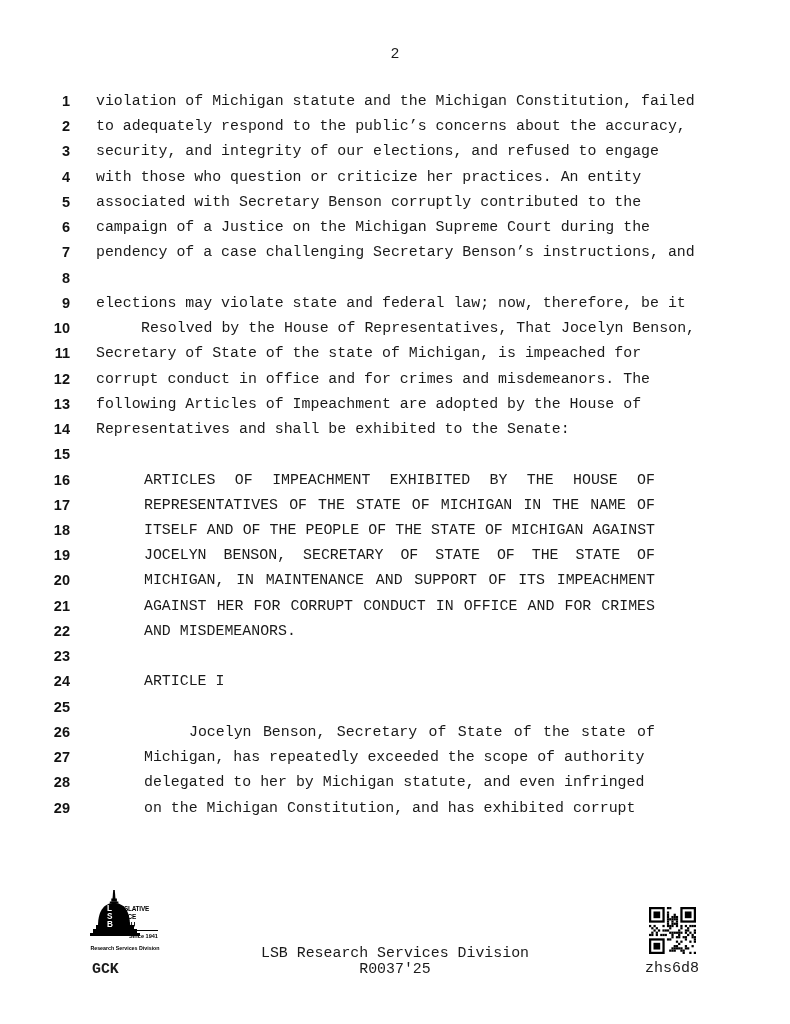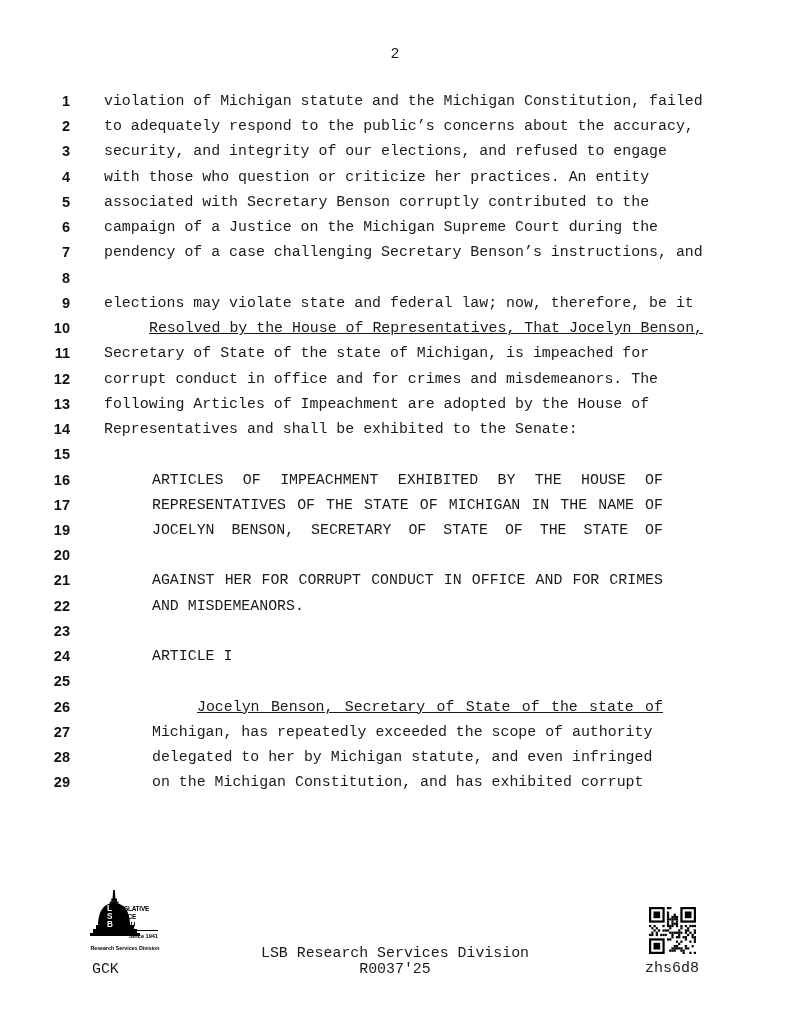--- a/index.html
+++ b/index.html
@@ -11,32 +11,32 @@
     position:absolute;top:46px;left:0;width:790px;text-align:center;
     font-size:14.9px;line-height:16px;
   }
   .lines{position:absolute;top:89px;left:0;width:790px;}
   .line{display:flex;height:25.24px;line-height:25.24px;}
   .num{
     width:70px;text-align:right;flex:0 0 70px;
     font-family:"Liberation Sans",sans-serif;font-weight:bold;font-size:14.5px;color:#121212;
   }
   .txt{
-    margin-left:34px;width:603px;font-size:14.9px;white-space:pre;
+    margin-left:26px;width:603px;font-size:14.9px;white-space:pre;
     letter-spacing:0;
   }
   .blk{padding-left:48px;width:511px;}
   .just{white-space:normal;text-align:justify;text-align-last:justify;}
   .ctr{white-space:normal;text-align:left;}
-  .ind{text-indent:45px;text-decoration:underline;}
+  .ind{text-indent:45px;}
   .footer-center{
     position:absolute;top:945px;left:0;width:790px;text-align:center;
     font-size:14.9px;line-height:16.4px;
   }
-  .gck{position:absolute;top:961px;left:92px;font-size:14.9px;line-height:16px;}
+  .gck{position:absolute;top:961px;left:92px;font-size:14.9px;line-height:16px;font-weight:bold;}
   .qr-caption{position:absolute;top:961px;left:645px;font-size:15px;line-height:16px;}
   .logo{position:absolute;top:890px;left:90px;}
   .qr{position:absolute;top:907px;left:649px;}
 </style>
 </head>
 <body>
 
 <div class="pageno">2</div>
 
 <div class="lines">
@@ -101,25 +101,30 @@
     </div>
     <div class="line">
       <span class="num">16</span>
       <div class="txt blk just">ARTICLES OF IMPEACHMENT EXHIBITED BY THE HOUSE OF</div>
     </div>
     <div class="line">
       <span class="num">17</span>
       <div class="txt blk just">REPRESENTATIVES OF THE STATE OF MICHIGAN IN THE NAME OF</div>
     </div>
     <div class="line">
+      <span class="num">18</span>
+      <div class="txt blk just">ITSELF AND OF THE PEOPLE OF THE STATE OF MICHIGAN AGAINST</div>
+    </div>
+    <div class="line">
       <span class="num">19</span>
       <div class="txt blk just">JOCELYN BENSON, SECRETARY OF STATE OF THE STATE OF</div>
     </div>
     <div class="line">
       <span class="num">20</span>
+      <div class="txt blk just">MICHIGAN, IN MAINTENANCE AND SUPPORT OF ITS IMPEACHMENT</div>
     </div>
     <div class="line">
       <span class="num">21</span>
       <div class="txt blk just">AGAINST HER FOR CORRUPT CONDUCT IN OFFICE AND FOR CRIMES</div>
     </div>
     <div class="line">
       <span class="num">22</span>
       <div class="txt blk">AND MISDEMEANORS.</div>
     </div>
     <div class="line">

